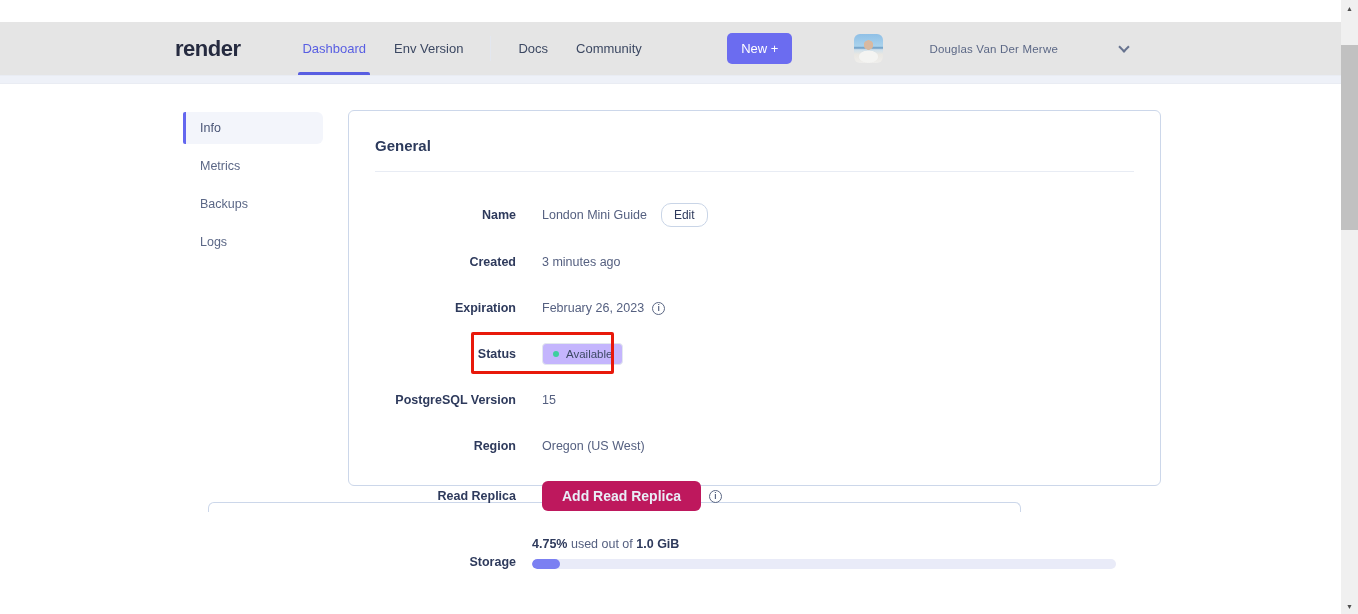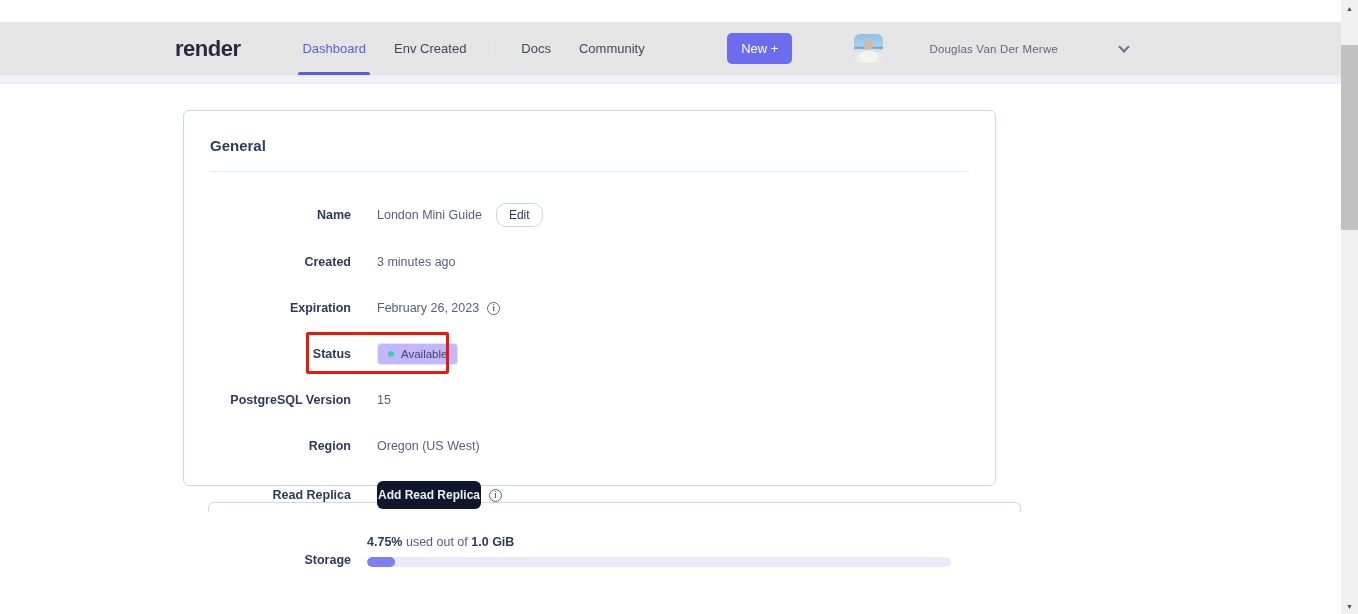--- a/index.html
+++ b/index.html
@@ -58,22 +58,22 @@
     width:13px; height:13px; border:1.3px solid #5b6784; border-radius:50%;
     font-size:8.5px; color:#5b6784; margin-left:8px; font-weight:700; cursor:pointer; flex-shrink:0; }
 
   .status-badge { display:inline-flex; align-items:center; background:#c4b5fd;
     border:1px solid #e3e8ee; border-radius:4px; padding:4px 10px; font-size:11.5px;
     color:#3d4965; }
   .status-dot { width:6px; height:6px; border-radius:50%; background:#3ecf9e; margin-right:7px; }
   .annotation-box { position:absolute; left:96px; top:-11px; width:143px; height:42px;
     border:3px solid #e8190b; border-radius:2px; pointer-events:none; }
 
-  .disabled-btn { background:#0f172a; color:#e9eef7; border:none; border-radius:6px;
-    padding:7px 1px; font-size:12px; font-weight:700; cursor:default; font-family:inherit; }
+  .disabled-btn { background:#be185d; color:#e9eef7; border:none; border-radius:6px;
+    padding:7px 20px; font-size:14px; font-weight:700; cursor:default; font-family:inherit; }
 
   .storage-row { margin-bottom:0; min-height:34px;align-items:flex-end; }
   .storage-block { margin-left:16px; width:584px; }
   .storage-text { font-size:12.5px; color:#556080; margin-bottom:8px; }
   .storage-text b { color:#2e3a5c; }
   .progress-track { width:584px; height:10px; background:#e9ebf8; border-radius:5px; overflow:hidden; }
   .progress-fill { height:10px; min-width:28px; background:#7b80f2; border-radius:5px; }
 
   .next-card { margin:16px 0 0 208px; width:813px; height:10px; background:#fff;
     border:1px solid #ccd7ea; border-bottom:none; border-radius:6px 6px 0 0; }
@@ -86,36 +86,42 @@
   .sb-down { bottom:0; }
   .sb-thumb { position:absolute; top:45px; left:0; width:17px; height:185px; background:#c1c1c1; cursor:pointer; }
 </style>
 </head>
 <body>
 
 <header class="topnav">
   <div class="logo">render</div>
   <nav class="nav-items">
     <div class="nav-item active">Dashboard</div>
-    <div class="nav-item">Env Created</div>
+    <div class="nav-item">Env Version</div>
     <div class="nav-divider"></div>
     <div class="nav-item">Docs</div>
     <div class="nav-item">Community</div>
   </nav>
   <div class="nav-right">
     <button class="new-btn">New +</button>
     <div class="avatar"></div>
     <span class="user-name">Douglas Van Der Merwe</span>
     <span class="chevron"></span>
   </div>
 </header>
 <div class="substrip"></div>
 
 <div class="content">
 
+  <aside class="sidebar">
+    <div class="side-item active">Info</div>
+    <div class="side-item">Metrics</div>
+    <div class="side-item">Backups</div>
+    <div class="side-item">Logs</div>
+  </aside>
 
   <section class="card">
     <h2 class="card-title">General</h2>
     <div class="card-divider"></div>
 
     <div class="rows">
 
       <div class="info-row">
         <div class="row-label">Name</div>
         <div class="row-value">

